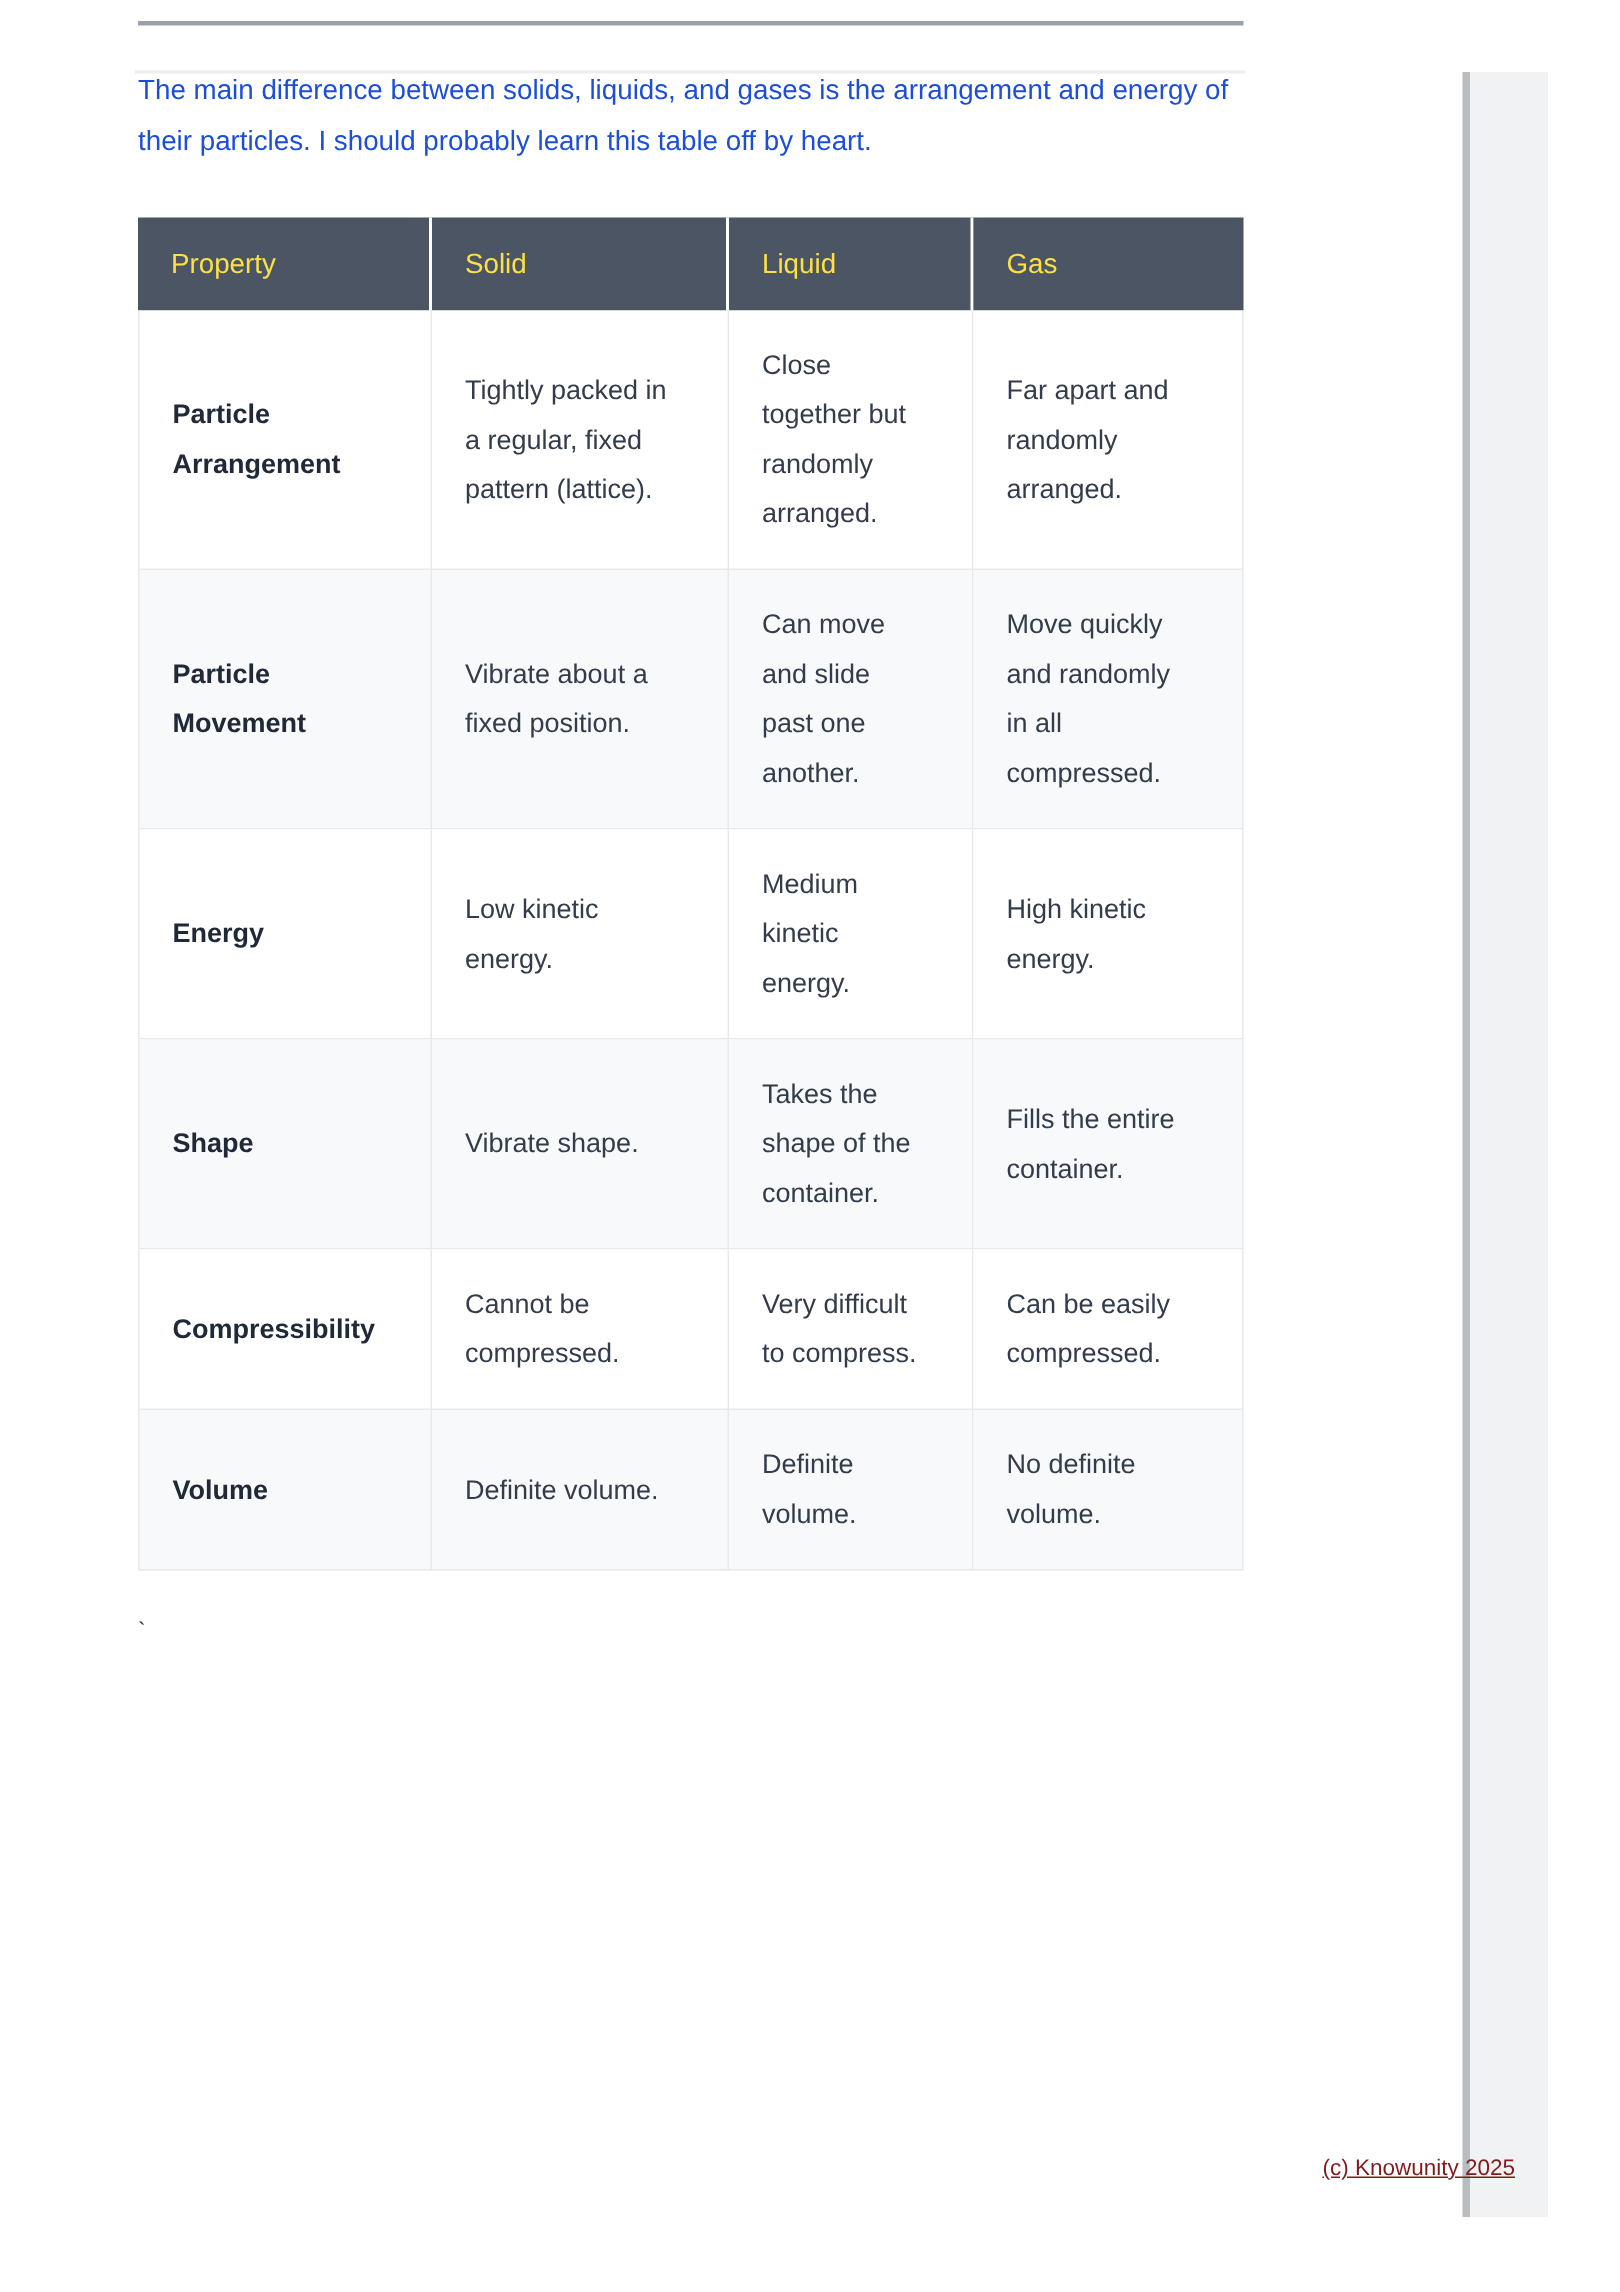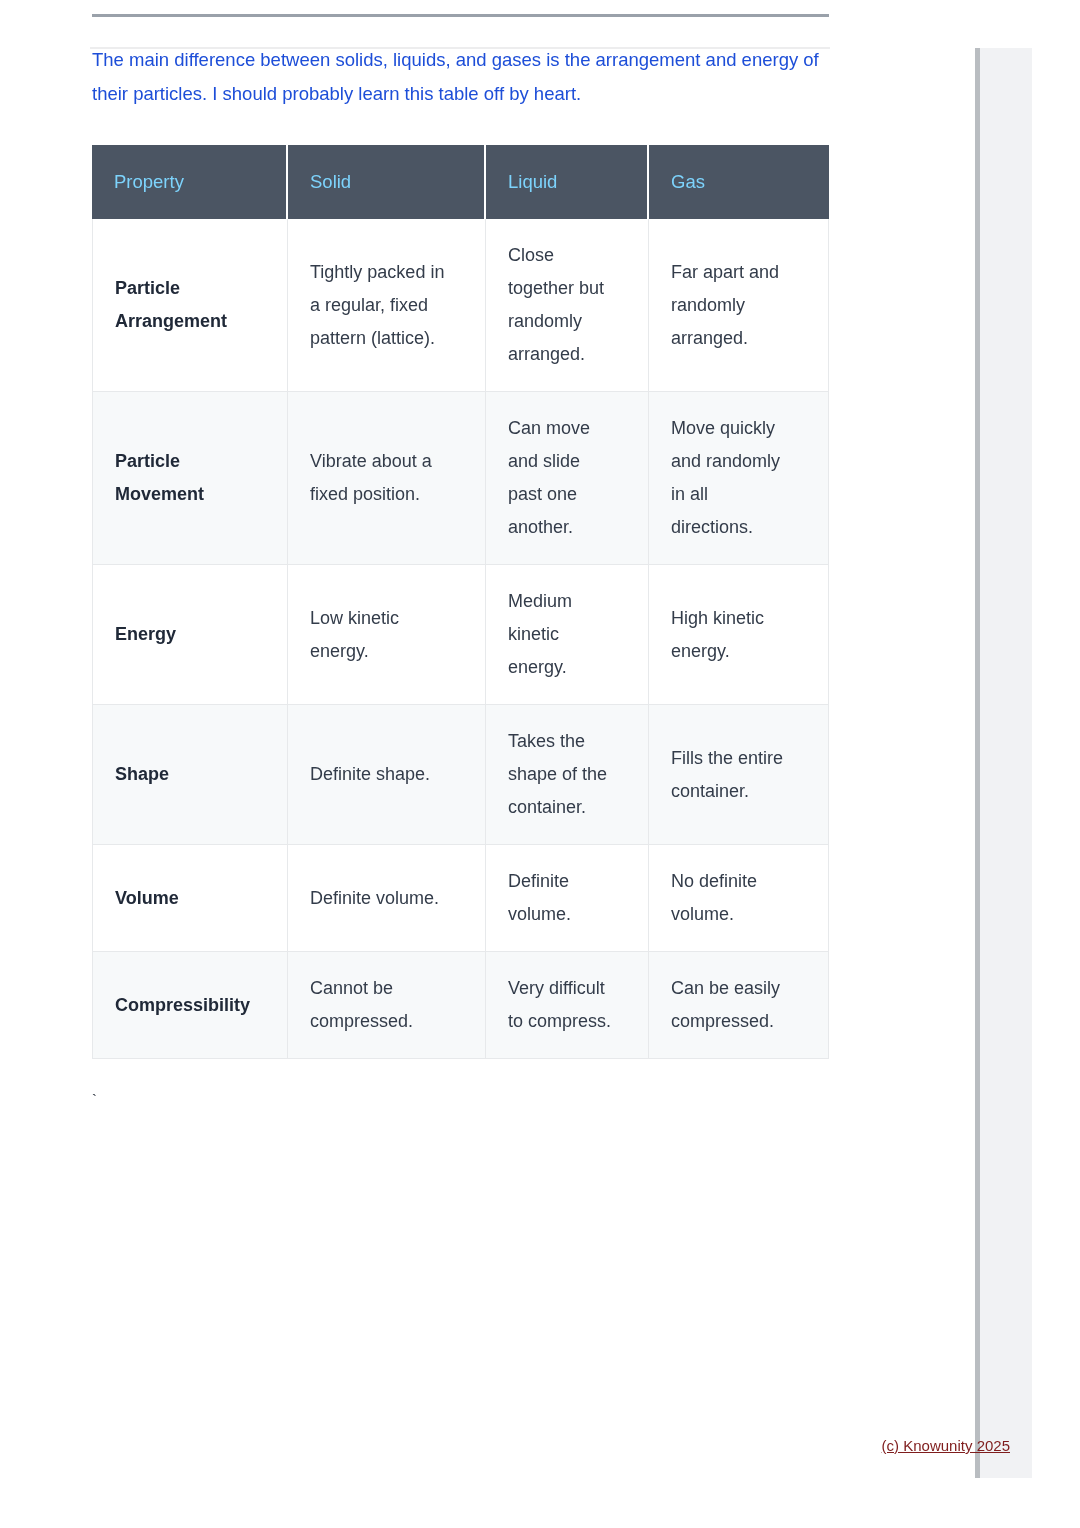--- a/index.html
+++ b/index.html
@@ -40,25 +40,25 @@
   }
 
   
   table.states {
     margin-top:34px;
     border-collapse:separate; border-spacing:0;
     width:737px; table-layout:fixed;
   }
   table.states thead th {
     background:#4b5563;
-    color:#7dd3fc;
+    color:#fde047;
     font-weight:normal;
     font-size:18.5px;
     text-align:left;
-    height:74px;
+    height:62px;
     padding:0 8px 0 22px;
     vertical-align:middle;
     border-right:2px solid #ffffff;
   }
   table.states thead th:last-child { border-right:none;margin-top:40px; }
 
   table.states tbody th,
   table.states tbody td {
     font-size:18px;
     line-height:33px;
@@ -153,58 +153,58 @@
 Movement</th>
           <td>Vibrate about a
 fixed position.</td>
           <td>Can move
 and slide
 past one
 another.</td>
           <td>Move quickly
 and randomly
 in all
-directions.</td>
+compressed.</td>
         </tr>
         <tr>
           <th>Energy</th>
           <td>Low kinetic
 energy.</td>
           <td>Medium
 kinetic
 energy.</td>
           <td>High kinetic
 energy.</td>
         </tr>
         <tr>
           <th>Shape</th>
-          <td>Definite shape.</td>
+          <td>Vibrate shape.</td>
           <td>Takes the
 shape of the
 container.</td>
           <td>Fills the entire
 container.</td>
-        </tr>
-        <tr>
-          <th>Volume</th>
-          <td>Definite volume.</td>
-          <td>Definite
-volume.</td>
-          <td>No definite
-volume.</td>
         </tr>
         <tr>
           <th>Compressibility</th>
           <td>Cannot be
 compressed.</td>
           <td>Very difficult
 to compress.</td>
           <td>Can be easily
 compressed.</td>
         </tr>
+        <tr>
+          <th>Volume</th>
+          <td>Definite volume.</td>
+          <td>Definite
+volume.</td>
+          <td>No definite
+volume.</td>
+        </tr>
       </tbody>
   </table>
 
   <div class="stray">`</div>
 </main>
 
 <div class="copyright">(c) Knowunity 2025</div>
 
 <div class="scroll-track"></div>
 

